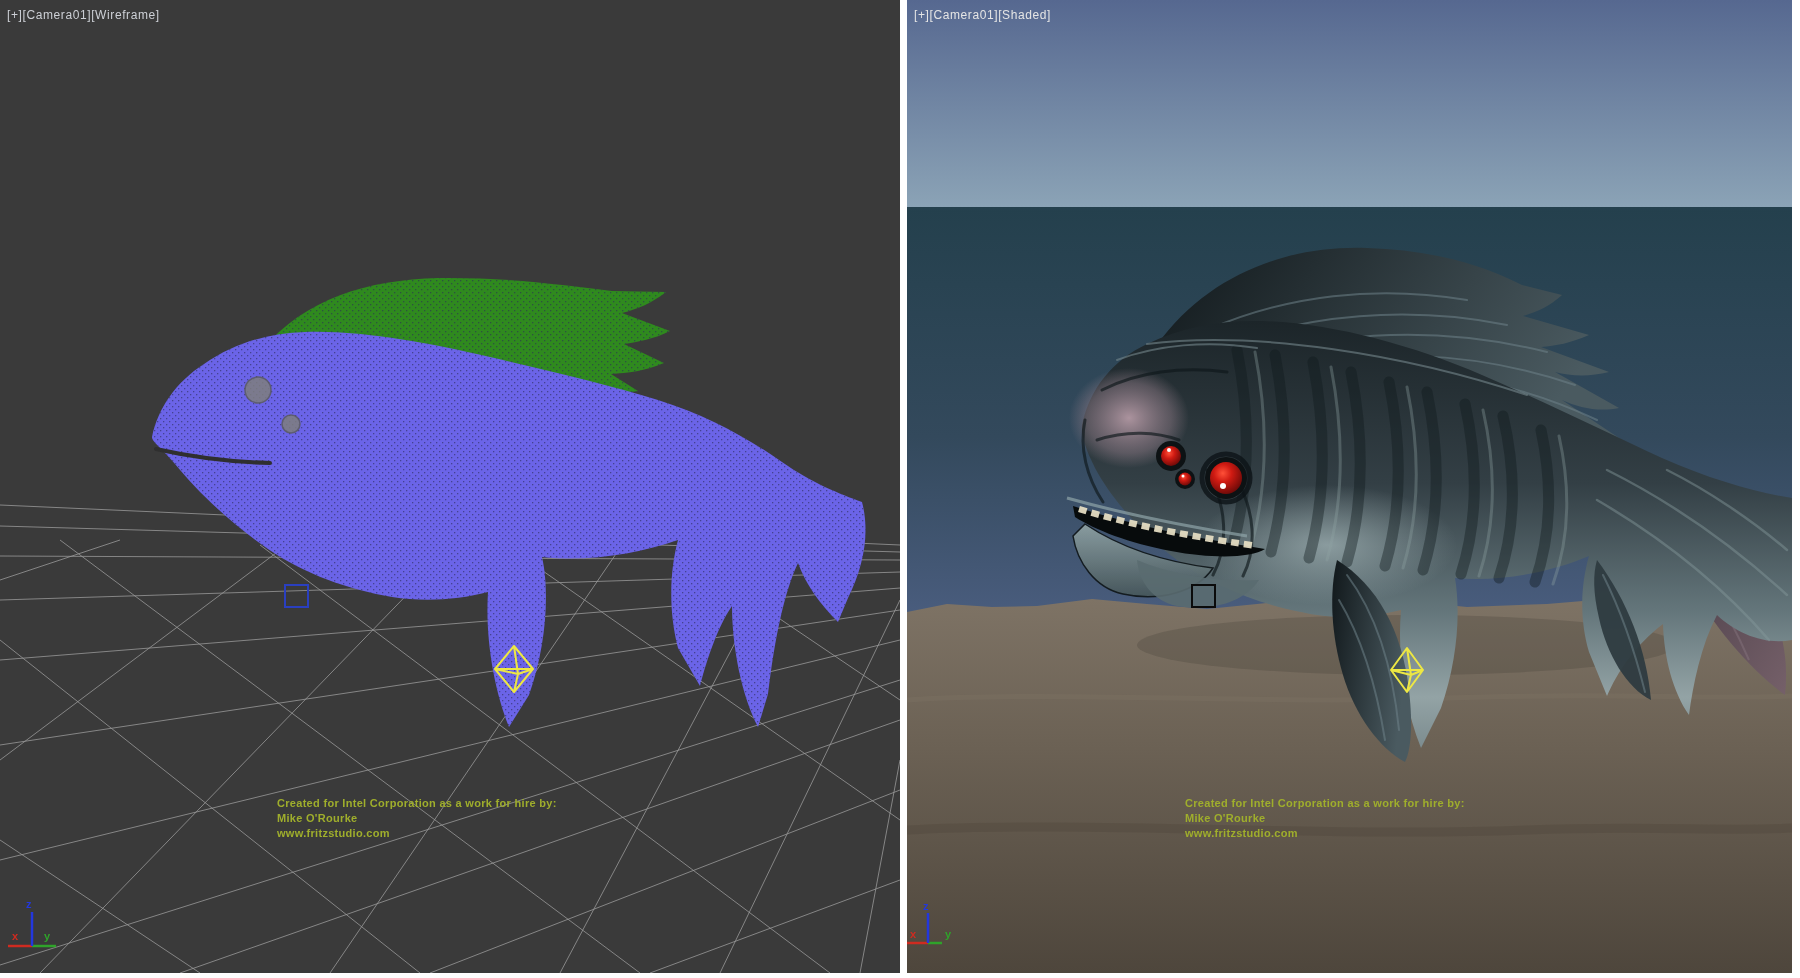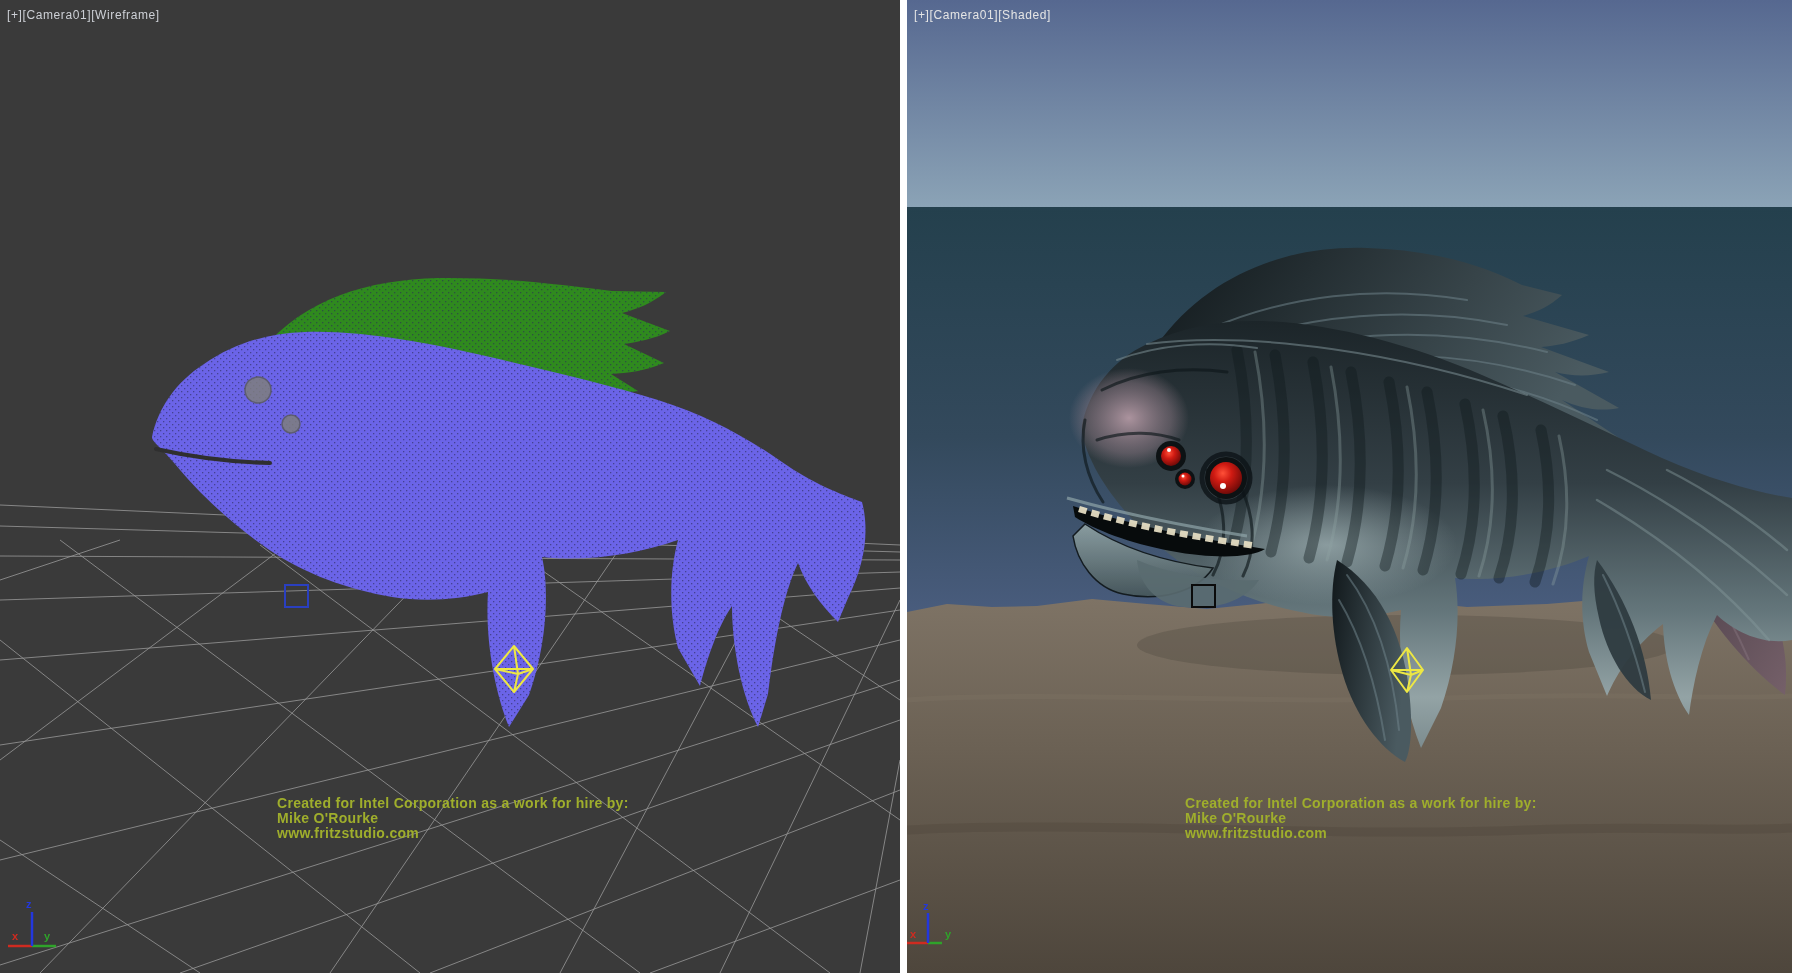--- a/index.html
+++ b/index.html
@@ -16,21 +16,21 @@
   body{width:1800px;height:978px;position:relative;background:var(--divider);
        font-family:"Liberation Sans",sans-serif;overflow:hidden;}
   .stage{position:absolute;left:0;top:0;width:1800px;height:816px;background:var(--divider);}
   .vp{position:absolute;top:0;height:973px;overflow:hidden;}
   .vp-left{left:0;width:900px;background:var(--wireframe_bg);}
   .vp-right{left:907px;width:885px;background:#44576f;}
   .vp-label{position:absolute;left:7px;top:8px;font-size:12px;letter-spacing:.6px;
             color:var(--viewport_label);z-index:6;white-space:pre;cursor:default;}
   .vp-right .vp-label{color:#e5e5e5;}
   .watermark{position:absolute;left:277px;top:796px;z-index:5;color:var(--watermark_text);
-             font-weight:bold;font-size:14px;line-height:15px;letter-spacing:.3px;
+             font-weight:bold;font-size:11px;line-height:15px;letter-spacing:.3px;
              font-family:"Liberation Sans",sans-serif;}
   svg.scene{position:absolute;left:0;top:0;display:block;}
   .grid path{fill:none;stroke:var(--grid_line);stroke-width:1;opacity:.78;}
   .fin-green{fill:var(--wire_fin_green);}
   .body-blue{fill:var(--wire_fish_blue);}
   .stip-dot{fill:var(--wire_fish_stipple);opacity:.6;}
   .eye-gray{fill:var(--wire_eye_gray);opacity:.85;stroke:#5c5c5c;stroke-width:1.5;}
   .mouth-line{fill:none;stroke:#2f2f2f;stroke-width:4;stroke-linecap:round;}
   .box-helper-blue{fill:none;stroke:var(--helper_box_blue);stroke-width:2;}
   .box-helper-black{fill:none;stroke:var(--helper_box_black);stroke-width:2;}

